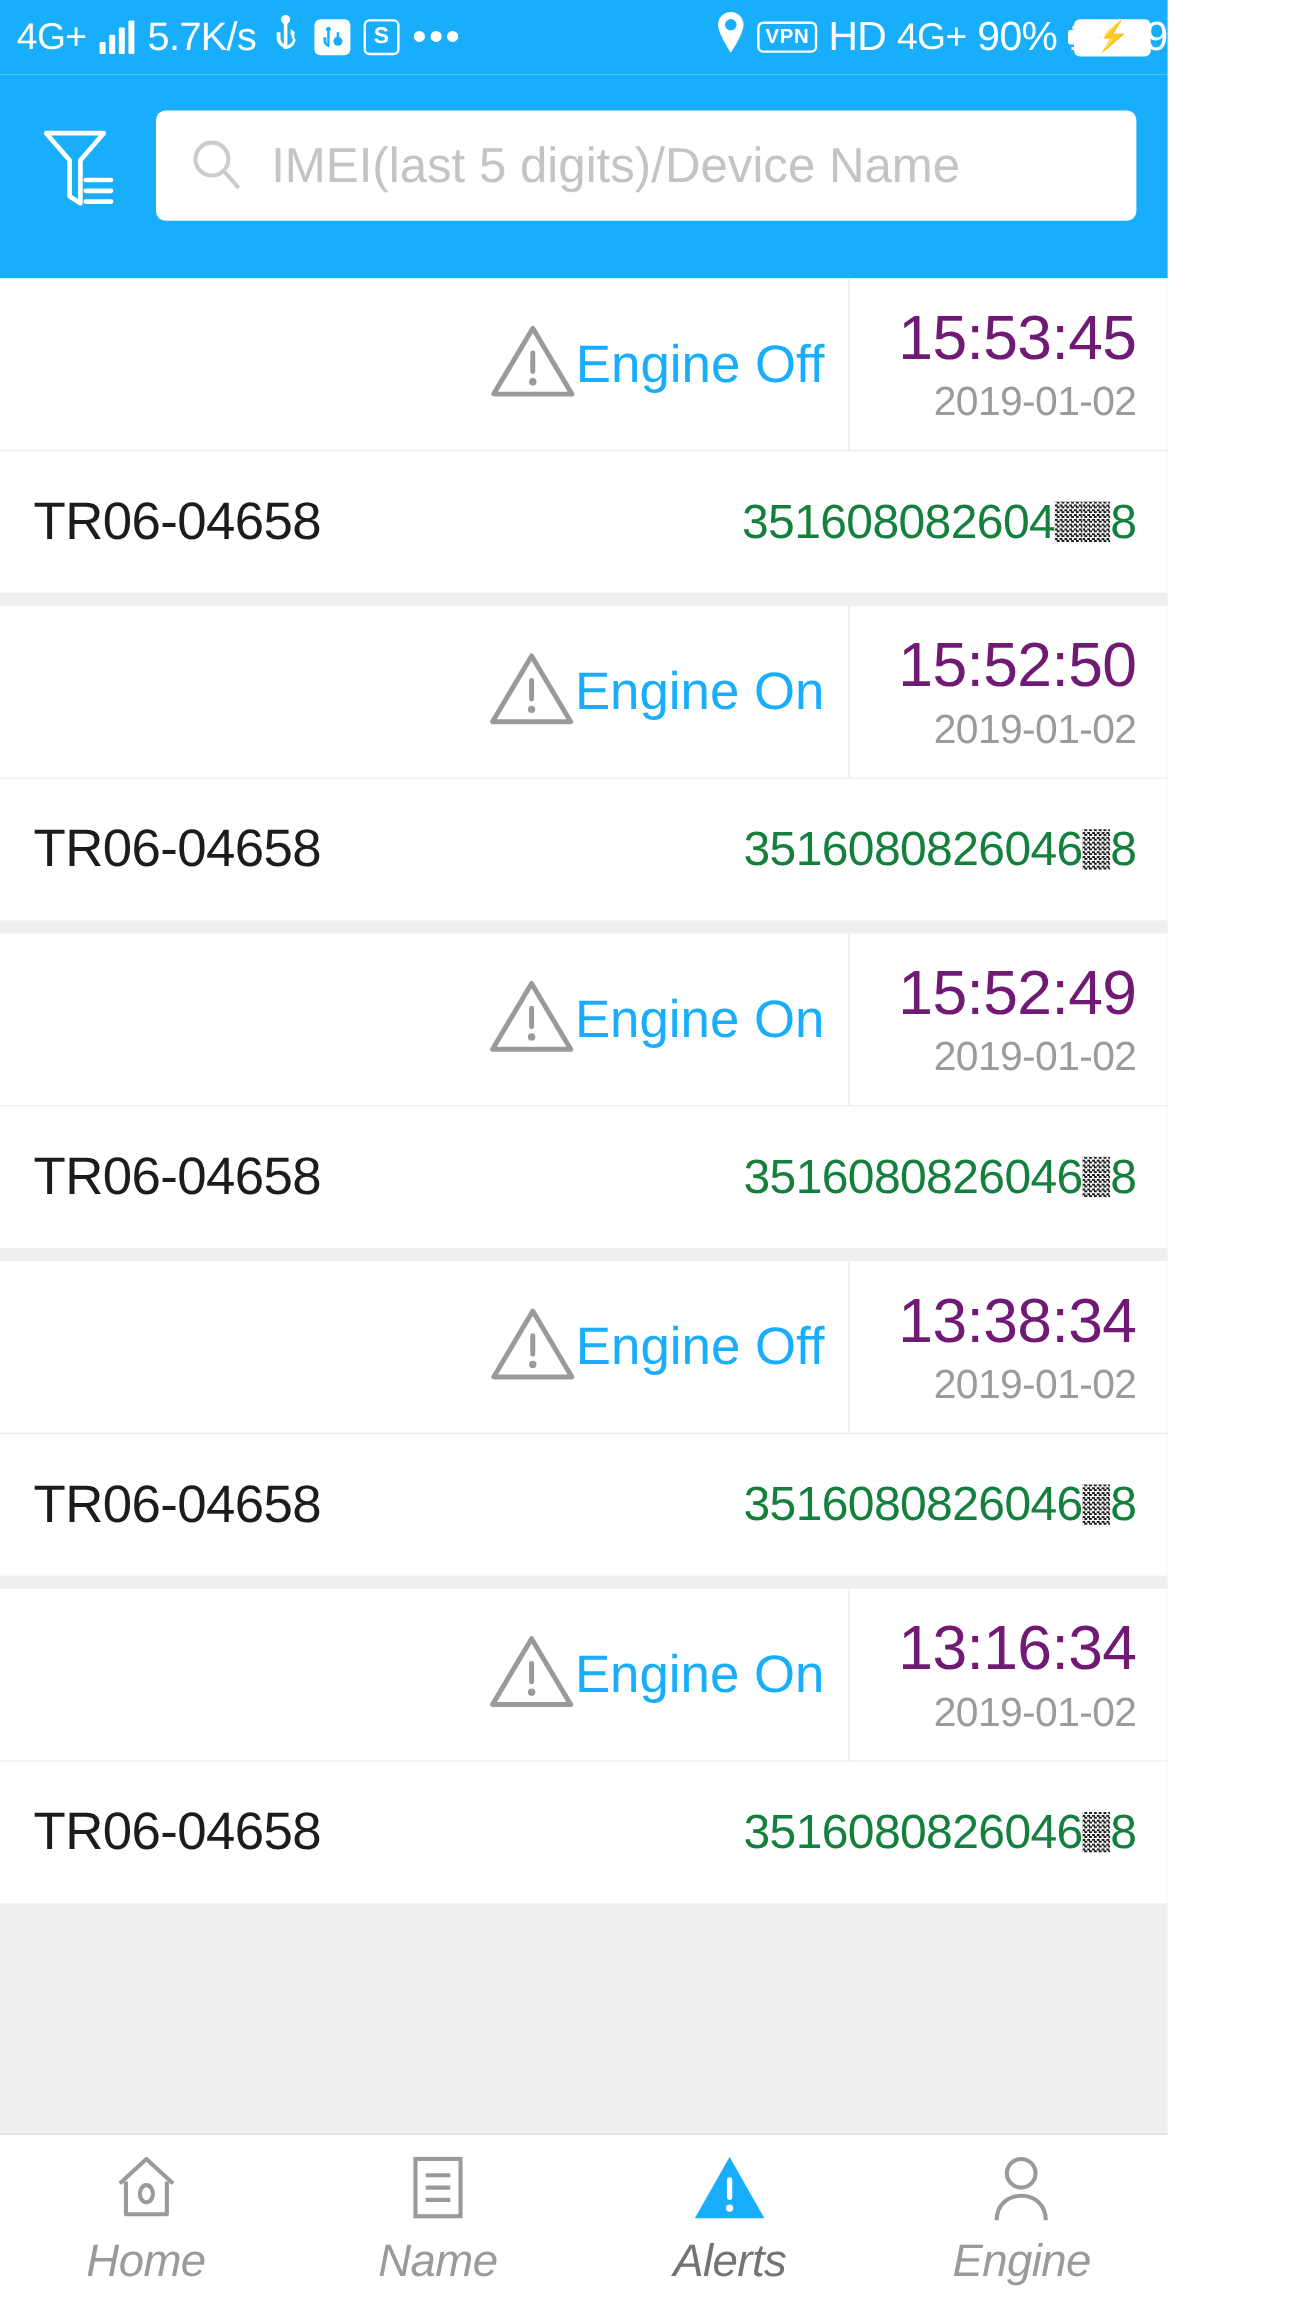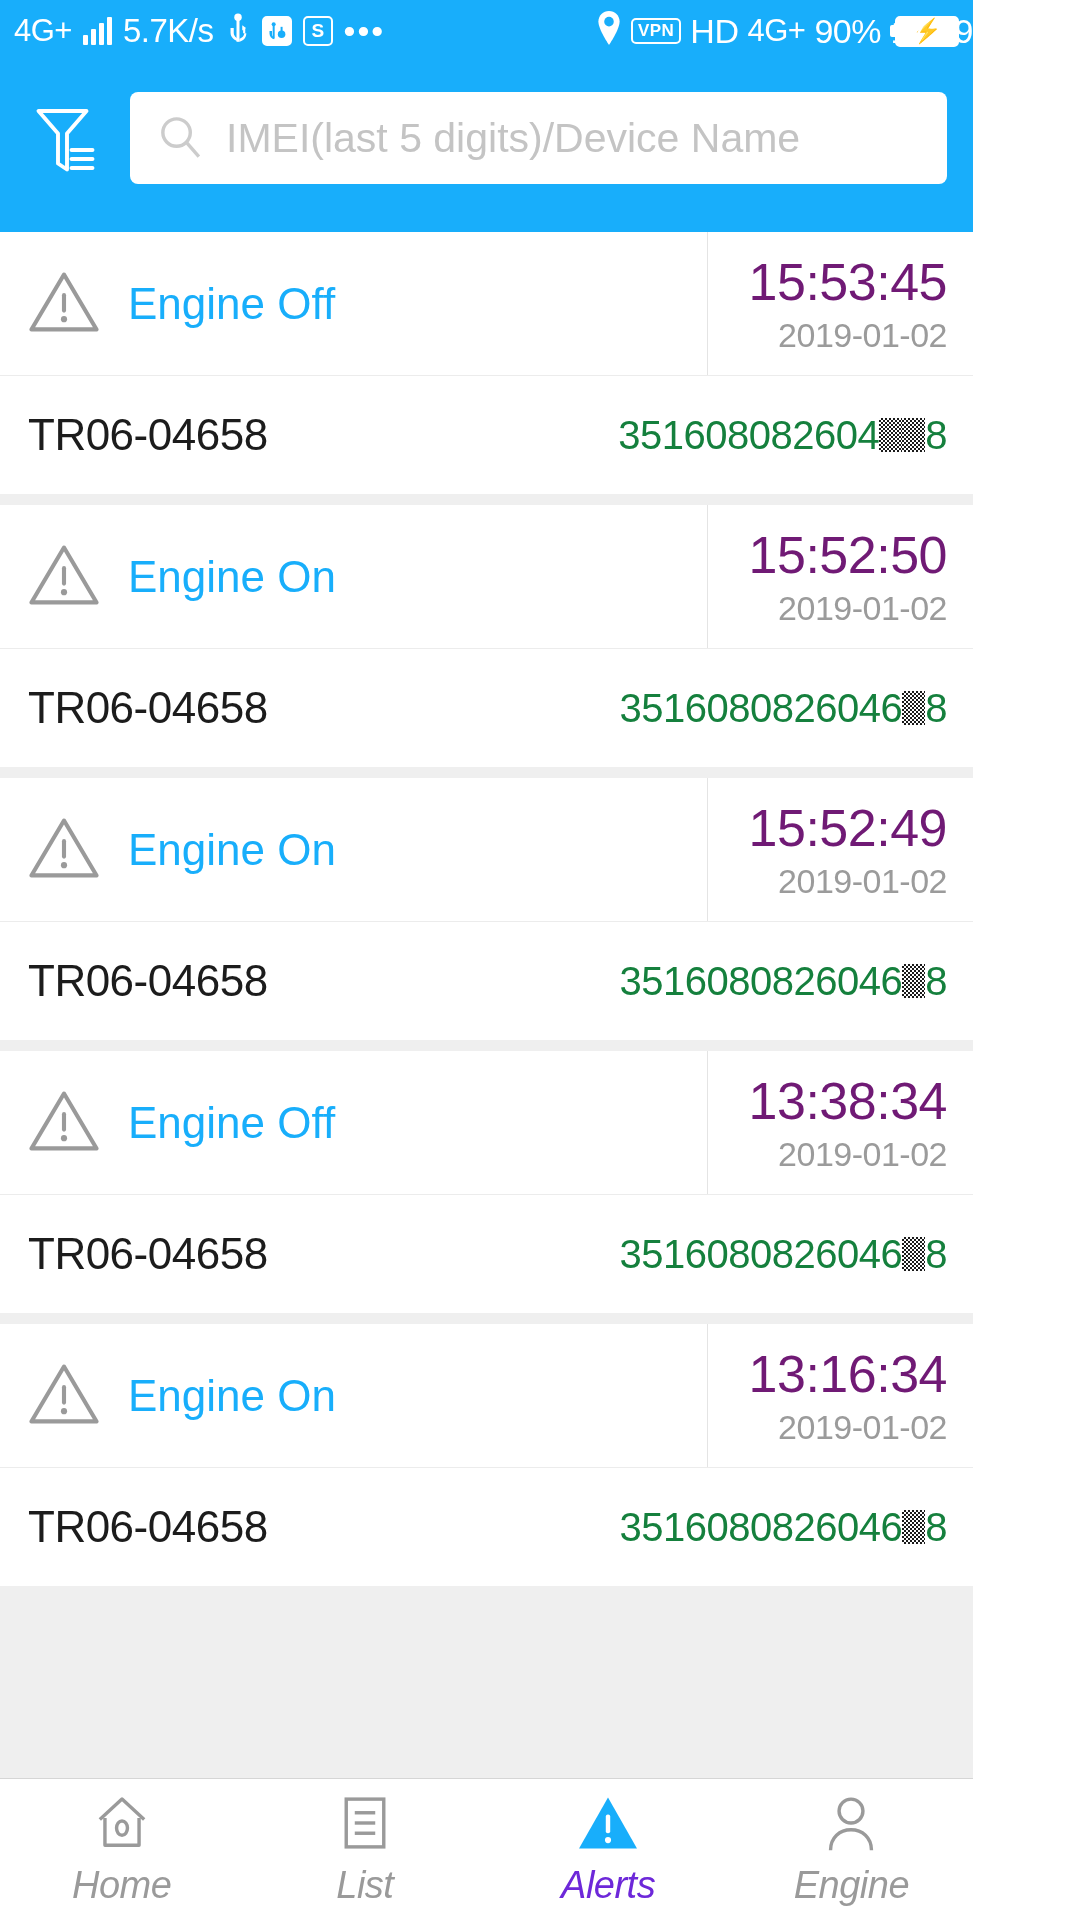--- a/index.html
+++ b/index.html
@@ -65,22 +65,22 @@
     overflow:hidden; text-overflow:ellipsis;
   }
 
   
   .list { flex:1 1 auto; overflow:hidden; background:#efefef; }
   .card { background:#fff; margin-bottom:11px; }
   .card-top {
     display:flex; min-height:144px; border-bottom:1px solid #ececec;
   }
   .ct-left {
-    flex:1 1 auto; display:flex; align-items:center; gap:28px;
-    padding:10px 20px 10px 28px; border-right:1px solid #e4e4e4;
+    flex:1 1 auto; display:flex; align-items:center; 
+    padding:10px 20px 10px 28px; border-right:1px solid #e4e4e4;justify-content:flex-end;
   }
   .warn-ico { flex:0 0 auto; }
   .alert-type { font-size:44px; color:#18AEFB; letter-spacing:0px; }
   .ct-right {
     flex:0 0 auto; width:265px; display:flex; flex-direction:column;
     align-items:flex-end; justify-content:center; padding:0 26px 0 0; gap:4px;
   }
   .a-time { font-size:52px; color:#701a75; letter-spacing:-0.5px; }
   .a-date { font-size:34px; color:#9b9b9b; letter-spacing:-0.5px; }
   .card-bot {
@@ -105,21 +105,21 @@
     flex:0 0 auto; height:142px; background:#fff;
     border-top:1px solid #d6d6d6;
     display:flex; align-items:stretch;font-style:italic;
   }
   .tab {
     flex:1; display:flex; flex-direction:column;
     align-items:center; justify-content:center; gap:10px; cursor:pointer;
   }
   .tab-ico { height:62px; display:flex; align-items:center; justify-content:center; }
   .tab-label { font-size:38px; color:#9a9a9a; letter-spacing:-0.5px; }
-  .tab.active .tab-label { color:#6d28d9; }
+  .tab.active .tab-label { color:#737373; }
 </style>
 </head>
 <body>
 
 <div id="app">
 
   <div class="statusbar">
     <div class="sb-left">
       <span class="net-label">4G+</span>
       <span class="bars">
@@ -335,21 +335,21 @@
       </div>
       <div class="tab">
         <span class="tab-ico">
           <svg width="54" height="58" viewBox="0 0 30 34" fill="none" stroke="#9a9a9a" stroke-width="2">
             <rect x="4" y="3" width="22" height="28"></rect>
             <line x1="9" y1="11" x2="21" y2="11"></line>
             <line x1="9" y1="17" x2="21" y2="17"></line>
             <line x1="9" y1="23" x2="21" y2="23"></line>
           </svg>
         </span>
-        <span class="tab-label">List</span>
+        <span class="tab-label">Name</span>
       </div>
       <div class="tab active">
         <span class="tab-ico">
           <svg width="62" height="58" viewBox="0 0 36 34">
             <path d="M18 2L35 32H1z" fill="#18AEFB"></path>
             <rect x="16.7" y="12" width="2.6" height="11" rx="1.2" fill="#ffffff"></rect>
             <circle cx="18" cy="27" r="1.8" fill="#ffffff"></circle>
           </svg>
         </span>
         <span class="tab-label">Alerts</span>

